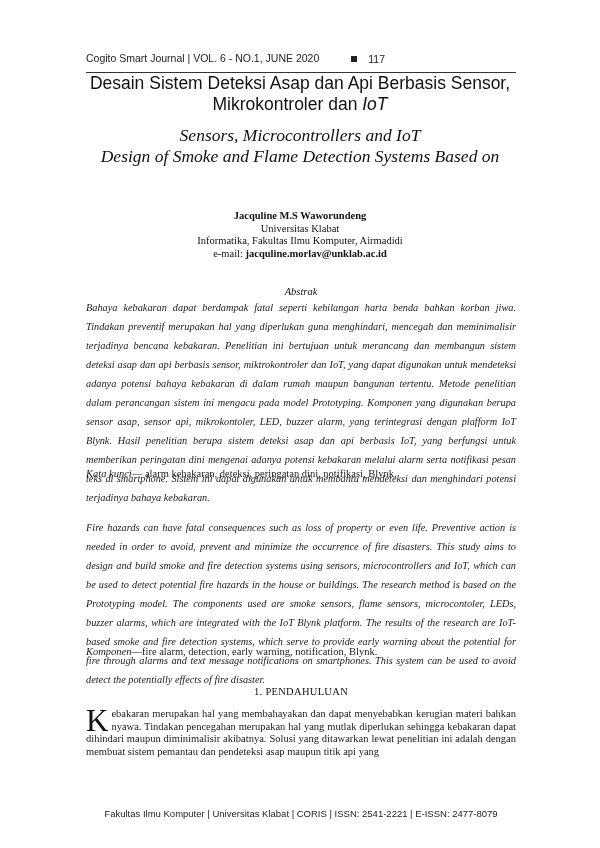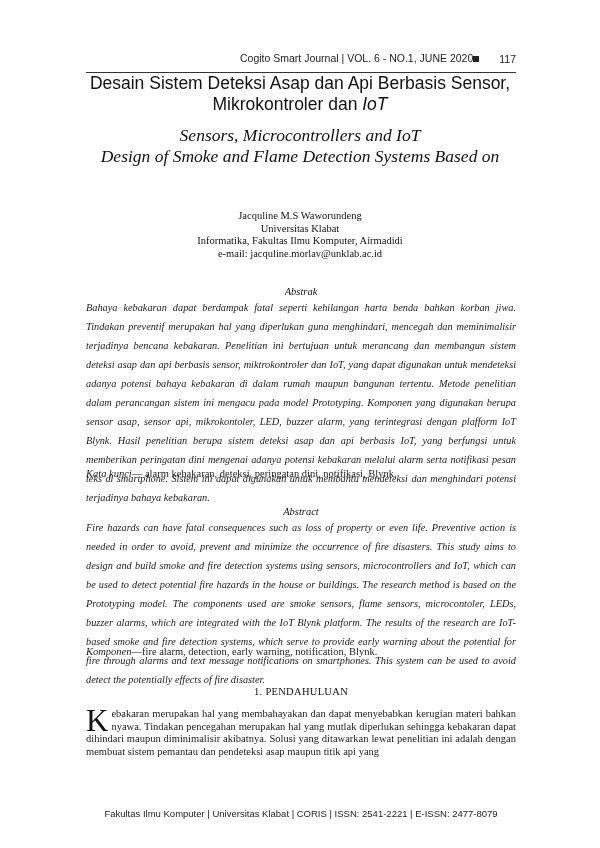--- a/index.html
+++ b/index.html
@@ -4,41 +4,41 @@
   <style>
     * { box-sizing: border-box; margin: 0; padding: 0; }
     html, body { width: 600px; height: 848px; background: #ffffff; overflow: hidden; }
     body { position: relative; color: #1a1a1a; }
 
     .page { position: absolute; left: 0; top: 0; width: 600px; height: 848px; background: #fff; }
 
     .running-header {
       position: absolute; left: 86px; top: 52px; width: 430px;
       font-family: "Liberation Sans", sans-serif; font-size: 10.5px; color: #222;
-      display: flex; justify-content: flex-end; align-items: baseline;
+      display: flex; justify-content: flex-start; align-items: baseline;
     }
-    .running-header .pg { display: flex; align-items: center; gap: 20px; }
+    .running-header .pg { display: flex; align-items: center; gap: 11px; margin-left: 32px; }
     .square-bullet { display: inline-block; width: 6px; height: 6px; background: #222; }
     .header-rule { position: absolute; left: 86px; top: 72px; width: 430px; height: 1px; background: #333; }
 
     .title-id {
       position: absolute; left: 60px; top: 73px; width: 480px; text-align: center;
       font-family: Liberation Sans, sans-serif; font-size: 17.5px; line-height: 21px; color: #111;
     }
     .title-en {
       position: absolute; left: 60px; top: 125px; width: 480px; text-align: center;
       font-family: "Liberation Serif", serif; font-style: italic; font-size: 17.5px; line-height: 21px; color: #111;
     }
 
     .authors {
       position: absolute; left: 100px; top: 210px; width: 400px; text-align: center;
       font-family: "Liberation Serif", serif; font-size: 10.5px; line-height: 12.5px; color: #111;
     }
-    .authors .name { font-weight: normal; }
-    .authors .email { font-weight: normal; }
+    .authors .name { font-weight: bold; }
+    .authors .email { font-weight: bold; }
 
     .abs-heading {
       position: absolute; left: 86px; width: 430px; text-align: center;
       font-family: "Liberation Serif", serif; font-style: italic; font-weight: normal; font-size: 10.5px; color: #111;
     }
     .abs-body {
       position: absolute; left: 86px; width: 430px;
       font-family: "Liberation Serif", serif; font-style: italic; font-size: 10.3px; line-height: 19px;
       text-align: justify; color: #1a1a1a;
     }
@@ -99,21 +99,20 @@
     <div><span>e-mail: </span><span class="email">jacquline.morlav@unklab.ac.id</span></div>
   </div>
 
   <div class="abs-heading" style="top:286px;">Abstrak</div>
   <div class="abs-body" style="top:298px;">Bahaya kebakaran dapat berdampak fatal seperti kehilangan harta benda bahkan korban jiwa. Tindakan preventif merupakan hal yang diperlukan guna menghindari, mencegah dan meminimalisir terjadinya bencana kebakaran. Penelitian ini bertujuan untuk merancang dan membangun sistem deteksi asap dan api berbasis sensor, miktrokontroler dan IoT, yang dapat digunakan untuk mendeteksi adanya potensi bahaya kebakaran di dalam rumah maupun bangunan tertentu. Metode penelitian dalam perancangan sistem ini mengacu pada model Prototyping. Komponen yang digunakan berupa sensor asap, sensor api, mikrokontoler, LED, buzzer alarm, yang terintegrasi dengan plafform IoT Blynk. Hasil penelitian berupa sistem deteksi asap dan api berbasis IoT, yang berfungsi untuk memberikan peringatan dini mengenai adanya potensi kebakaran melalui alarm serta notifikasi pesan teks di smartphone. Sistem ini dapat digunakan untuk membantu mendeteksi dan menghindari potensi terjadinya bahaya kebakaran.</div>
 
   <div class="kw" style="top:468px;">
     <span class="kw-label">Kata kunci</span><span>— alarm kebakaran, deteksi, peringatan dini, notifikasi, Blynk.</span>
   </div>
 
-  <div class="abs-heading" style="top:506px;">Abstract</div>
   <div class="abs-body" style="top:518px;">Fire hazards can have fatal consequences such as loss of property or even life. Preventive action is needed in order to avoid, prevent and minimize the occurrence of fire disasters. This study aims to design and build smoke and fire detection systems using sensors, microcontrollers and IoT, which can be used to detect potential fire hazards in the house or buildings. The research method is based on the Prototyping model. The components used are smoke sensors, flame sensors, microcontoler, LEDs, buzzer alarms, which are integrated with the IoT Blynk platform. The results of the research are IoT-based smoke and fire detection systems, which serve to provide early warning about the potential for fire through alarms and text message notifications on smartphones. This system can be used to avoid detect the potentially effects of fire disaster.</div>
 
   <div class="kw" style="top:646px;">
     <span class="kw-label">Komponen</span><span>—fire alarm, detection, early warning, notification, Blynk.</span>
   </div>
 
   <div class="section-heading">1. PENDAHULUAN</div>
 
   <div class="body-text">
     <span class="dropcap">K</span><span>ebakaran merupakan hal yang membahayakan dan dapat menyebabkan kerugian materi bahkan nyawa. Tindakan pencegahan merupakan hal yang mutlak diperlukan sehingga kebakaran dapat dihindari maupun diminimalisir akibatnya. Solusi yang ditawarkan lewat penelitian ini adalah dengan membuat sistem pemantau dan pendeteksi asap maupun titik api yang</span>

